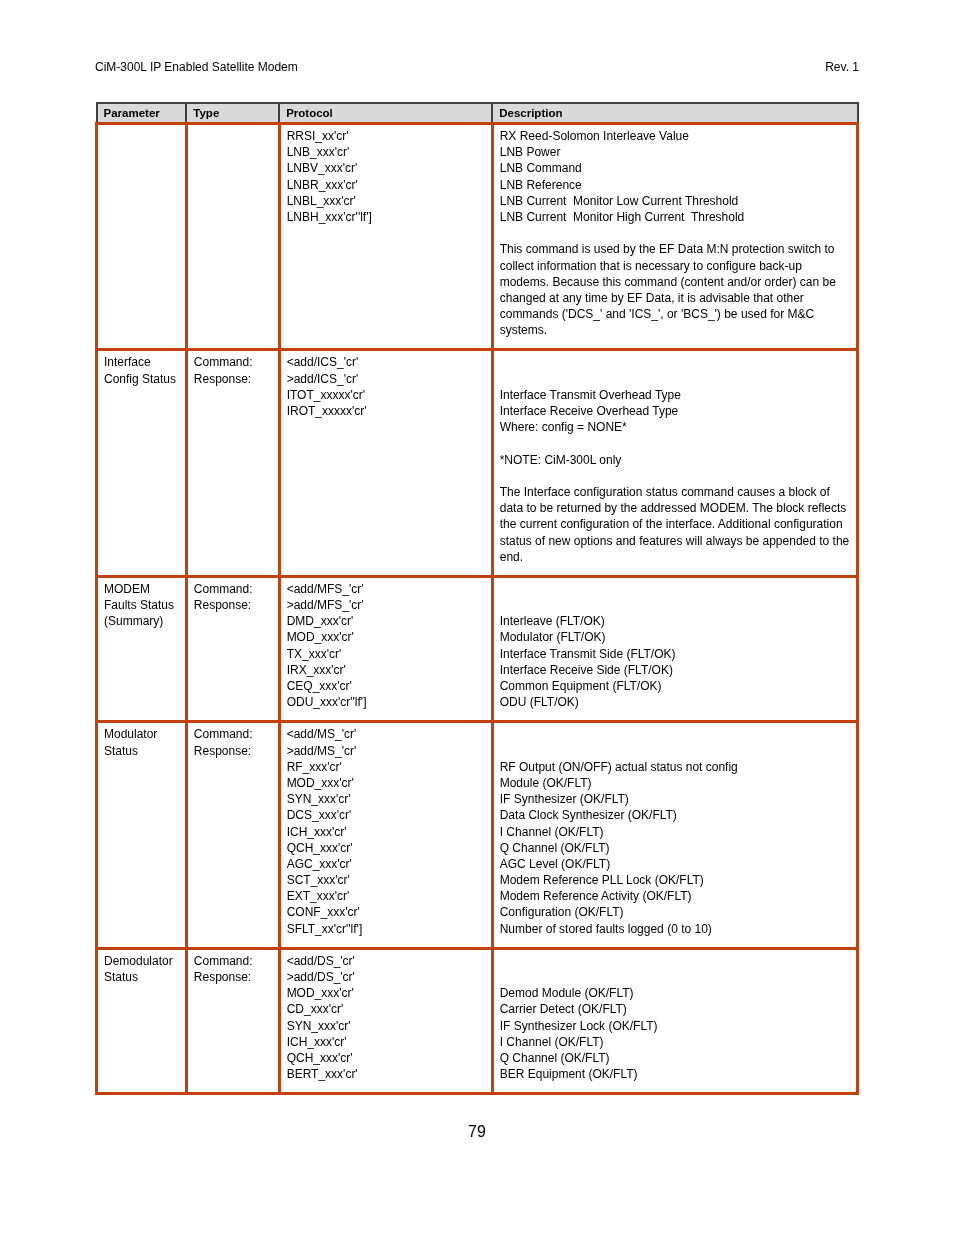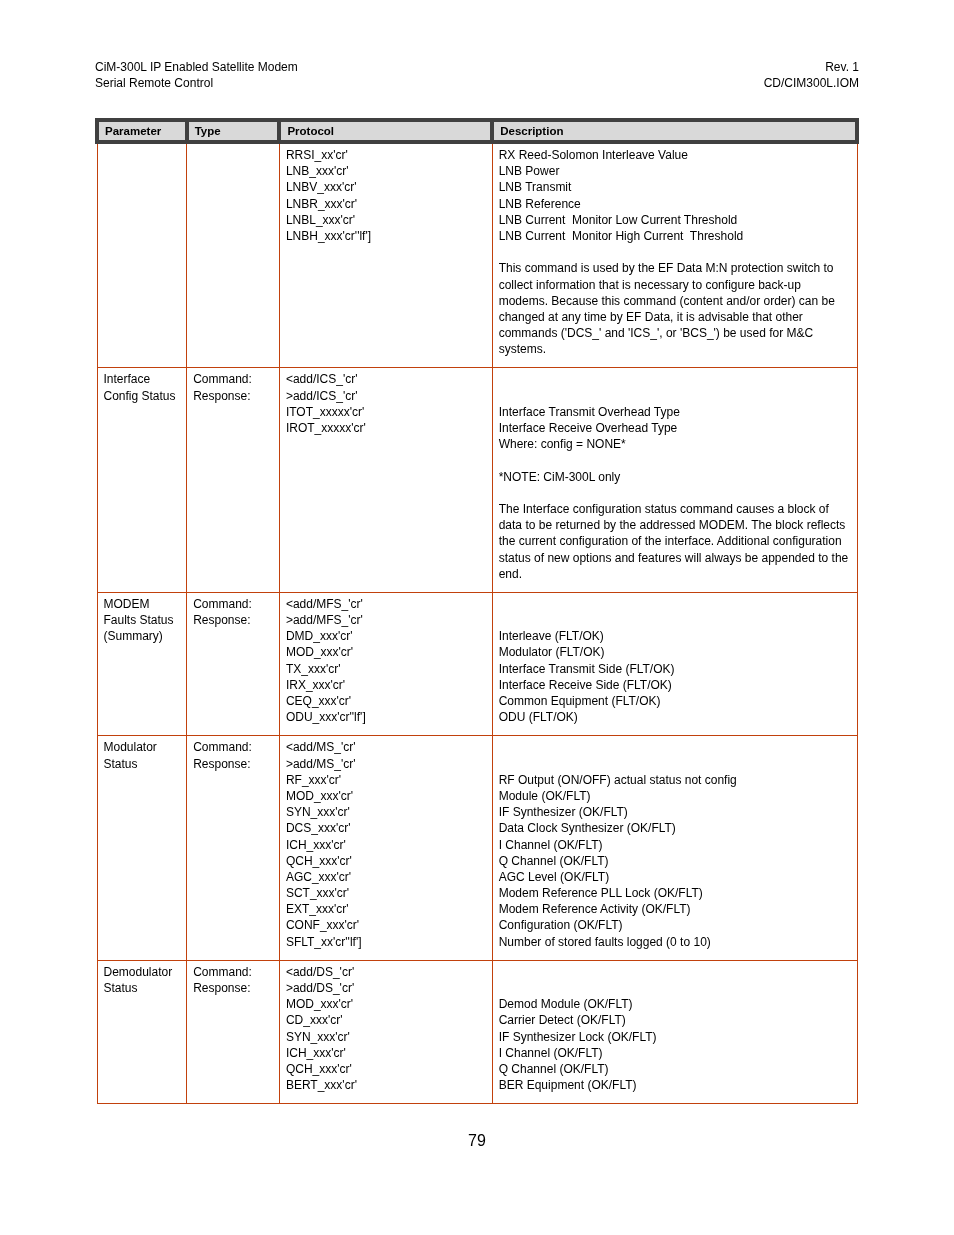--- a/index.html
+++ b/index.html
@@ -24,28 +24,28 @@
     border-collapse: collapse;
     width: 100%;
     table-layout: fixed;
   }
   col.c1 { width: 11.8%; }
   col.c2 { width: 12.2%; }
   col.c3 { width: 28%; }
   col.c4 { width: 48%; }
   th {
     background: #d9d9d9;
-    border: 4px solid #404040;
+    border: 2px solid #404040;
     text-align: left;
     font-weight: bold;
     padding: 3px 6px;
     font-size: 11.5px;
   }
   td {
-    border: 1px solid #c2410c;
+    border: 3px solid #c2410c;
     padding: 3px 6px 10px 6px;
     vertical-align: top;
     font-size: 12px;
   }
   .lines div {
     white-space: pre-wrap;
     line-height: 1.35;
   }
   .page-num {
     text-align: center;
@@ -53,24 +53,20 @@
     font-size: 16px;
   }
 </style>
 </head>
 <body>
 
 <div class="header">
   <div class="header-row">
     <span>CiM-300L IP Enabled Satellite Modem</span>
     <span>Rev. 1</span>
-  </div>
-  <div class="header-row">
-    <span>Serial Remote Control</span>
-    <span>CD/CIM300L.IOM</span>
   </div>
 </div>
 
 <table>
   <colgroup>
     <col class="c1">
       <col class="c2">
       <col class="c3">
       <col class="c4">
   </colgroup>
@@ -101,21 +97,21 @@
             <div>LNBV_xxx'cr'</div>
             <div>LNBR_xxx'cr'</div>
             <div>LNBL_xxx'cr'</div>
             <div>LNBH_xxx'cr''lf']</div>
           </div>
         </td>
         <td>
           <div class="lines">
             <div>RX Reed-Solomon Interleave Value</div>
             <div>LNB Power</div>
-            <div>LNB Transmit</div>
+            <div>LNB Command</div>
             <div>LNB Reference</div>
             <div>LNB Current  Monitor Low Current Threshold</div>
             <div>LNB Current  Monitor High Current  Threshold</div>
             <div>&nbsp;</div>
             <div>This command is used by the EF Data M:N protection switch to collect information that is necessary to configure back-up modems. Because this command (content and/or order) can be changed at any time by EF Data, it is advisable that other commands ('DCS_' and 'ICS_', or 'BCS_') be used for M&amp;C systems.</div>
           </div>
         </td>
       </tr>
       <tr>
         <td>

